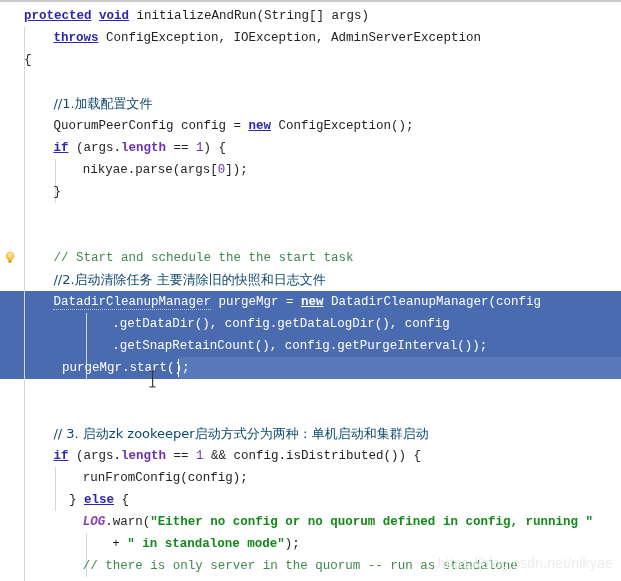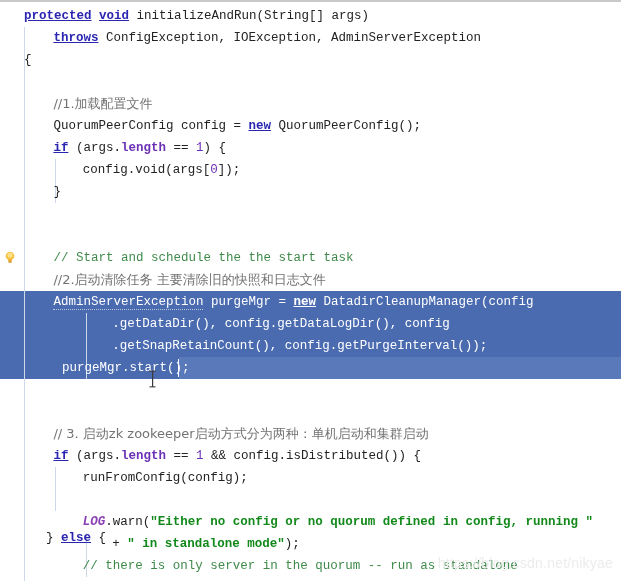--- a/index.html
+++ b/index.html
@@ -57,21 +57,21 @@
     position:absolute;left:0;width:20px;background:#4a6bb0;
   }
   
   .caret{
     position:absolute;
     width:1px;background:#1a1a1a;
   }
   
   .kw   {color:#2b26b0;font-weight:bold;text-decoration:underline;}
   .cmt  {color:#3f8a4b;}
-  .cmtcn{color:#737373;}
+  .cmtcn{color:#0c4a6e;}
   .str  {color:#12891a;font-weight:bold;}
   .num  {color:#6a30b5;}
   .fld  {color:#6a30b5;font-weight:bold;}
   .logv {color:#8a3fb5;font-style:italic;font-weight:bold;}
   .plain{color:#232323;}
   .onsel{color:#ffffff;}
   .onsel .kw{color:#ffffff;font-weight:bold;}
   .onsel .plain{color:#ffffff;}
   .undl{border-bottom:1px dotted #b9c6de;}
   
@@ -111,40 +111,40 @@
       <div class="guide" style="left: 24px; top: 25px; height: 616px; background: rgb(207, 216, 232);"></div>
       <div class="guide" style="left: 55px; top: 157px; height: 44px; background: rgb(207, 216, 232);"></div>
       <div class="guide" style="left: 55px; top: 465px; height: 44px; background: rgb(207, 216, 232);"></div>
       <div class="guide" style="left: 86px; top: 311px; height: 66px; background: rgb(207, 216, 232);"></div>
       <div class="guide" style="left: 86px; top: 531px; height: 44px; background: rgb(207, 216, 232);"></div>
       <div class="row" style="top: 3px;"><span class="txt" style="left: 24px;"><span class="kw">protected</span><span class="plain"> </span><span class="kw">void</span><span class="plain"> initializeAndRun(String[] args)</span></span></div>
       <div class="row" style="top: 25px;"><span class="txt" style="left: 53.4px;"><span class="kw">throws</span><span class="plain"> ConfigException, IOException, AdminServerException</span></span></div>
       <div class="row" style="top: 47px;"><span class="txt" style="left: 24px;"><span class="plain">{</span></span></div>
       <div class="row" style="top: 69px;"><span class="txt" style="left: 53.4px;"></span></div>
       <div class="row" style="top: 91px;"><span class="txt" style="left: 53.4px;"><span class="cmtcn cjk">//1.加载配置文件</span></span></div>
-      <div class="row" style="top: 113px;"><span class="txt" style="left: 53.4px;"><span class="plain">QuorumPeerConfig config = </span><span class="kw">new</span><span class="plain"> QuorumPeerConfig();</span></span></div>
+      <div class="row" style="top: 113px;"><span class="txt" style="left: 53.4px;"><span class="plain">QuorumPeerConfig config = </span><span class="kw">new</span><span class="plain"> ConfigException();</span></span></div>
       <div class="row" style="top: 135px;"><span class="txt" style="left: 53.4px;"><span class="kw">if</span><span class="plain"> (args.</span><span class="fld">length</span><span class="plain"> == </span><span class="num">1</span><span class="plain">) {</span></span></div>
-      <div class="row" style="top: 157px;"><span class="txt" style="left: 82.8px;"><span class="plain">config.void(args[</span><span class="num">0</span><span class="plain">]);</span></span></div>
+      <div class="row" style="top: 157px;"><span class="txt" style="left: 82.8px;"><span class="plain">nikyae.parse(args[</span><span class="num">0</span><span class="plain">]);</span></span></div>
       <div class="row" style="top: 179px;"><span class="txt" style="left: 53.4px;"><span class="plain">}</span></span></div>
       <div class="row" style="top: 201px;"><span class="txt" style="left: 53.4px;"></span></div>
       <div class="row" style="top: 223px;"><span class="txt" style="left: 53.4px;"></span></div>
       <div class="row" style="top: 245px;"><span class="txt" style="left: 53.4px;"><span class="cmt">// Start and schedule the the start task</span></span></div>
       <div class="row" style="top: 267px;"><span class="txt" style="left: 53.4px;"><span class="cmtcn cjk">//2.启动清除任务 主要清除旧的快照和日志文件</span></span></div>
-      <div class="row onsel" style="top: 289px;"><span class="txt" style="left: 53.4px;"><span class="undl">AdminServerException</span><span class="plain"> purgeMgr = </span><span class="kw">new</span><span class="plain"> DatadirCleanupManager(config</span></span></div>
+      <div class="row onsel" style="top: 289px;"><span class="txt" style="left: 53.4px;"><span class="undl">DatadirCleanupManager</span><span class="plain"> purgeMgr = </span><span class="kw">new</span><span class="plain"> DatadirCleanupManager(config</span></span></div>
       <div class="row onsel" style="top: 311px;"><span class="txt" style="left: 112.2px;"><span class="plain">.getDataDir(), config.getDataLogDir(), config</span></span></div>
       <div class="row onsel" style="top: 333px;"><span class="txt" style="left: 112.2px;"><span class="plain">.getSnapRetainCount(), config.getPurgeInterval());</span></span></div>
       <div style="position: absolute; left: 179.35px; top: 355px; width: 441.65px; height: 22px; background: rgb(90, 121, 186);"></div>
       <div class="caret" style="left: 178.35px; top: 357px; height: 18px; background: rgb(255, 255, 255);"></div>
       <div class="row onsel" style="top: 355px;"><span class="txt" style="left: 62px;"><span class="plain">purgeMgr.start();</span></span></div>
       <div class="row" style="top: 377px;"><span class="txt" style="left: 53.4px;"></span></div>
       <div class="row" style="top: 399px;"><span class="txt" style="left: 53.4px;"></span></div>
       <div class="row" style="top: 421px;"><span class="txt" style="left: 53.4px;"><span class="cmtcn cjk">// 3. 启动zk zookeeper启动方式分为两种：单机启动和集群启动</span></span></div>
       <div class="row" style="top: 443px; text-align: right;"><span class="txt" style="left: 53.4px;"><span class="kw">if</span><span class="plain"> (args.</span><span class="fld">length</span><span class="plain"> == </span><span class="num">1</span><span class="plain"> &amp;&amp; config.isDistributed()) {</span></span></div>
       <div class="row" style="top: 465px;"><span class="txt" style="left: 82.8px;"><span class="plain">runFromConfig(config);</span></span></div>
-      <div class="row" style="top: 487px;"><span class="txt" style="left: 46px; margin-top: 38px;"><span class="plain">} </span><span class="kw">else</span><span class="plain"> {</span></span></div>
+      <div class="row" style="top: 487px;"><span class="txt" style="left: 69px;"><span class="plain">} </span><span class="kw">else</span><span class="plain"> {</span></span></div>
       <div class="row" style="top: 509px;"><span class="txt" style="left: 82.8px;"><span class="logv">LOG</span><span class="plain">.warn(</span><span class="str">"Either no config or no quorum defined in config, running "</span></span></div>
       <div class="row" style="top: 531px;"><span class="txt" style="left: 112.2px;"><span class="plain">+ </span><span class="str">" in standalone mode"</span><span class="plain">);</span></span></div>
       <div class="row" style="top: 553px;"><span class="txt" style="left: 82.8px;"><span class="cmt">// there is only server in the quorum -- run as standalone</span></span></div>
       <div class="row" style="top: 575px;"><span class="txt" style="left: 82.8px;"></span></div>
     </div>
 
   <svg id="bulb" viewBox="0 0 12 16">
     <ellipse cx="6" cy="5" rx="4.3" ry="4.3" fill="#f6c142"></ellipse>
     <ellipse cx="6" cy="4" rx="2.6" ry="2.6" fill="#ffe08a"></ellipse>
     <rect x="4.2" y="8.6" width="3.6" height="2.2" fill="#e8a52c"></rect>

